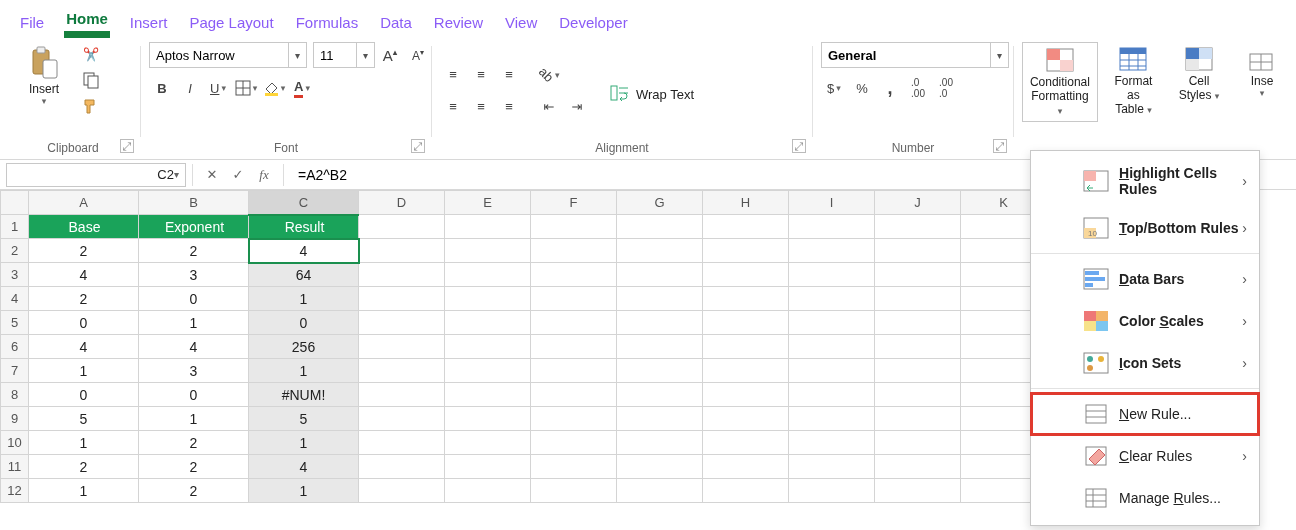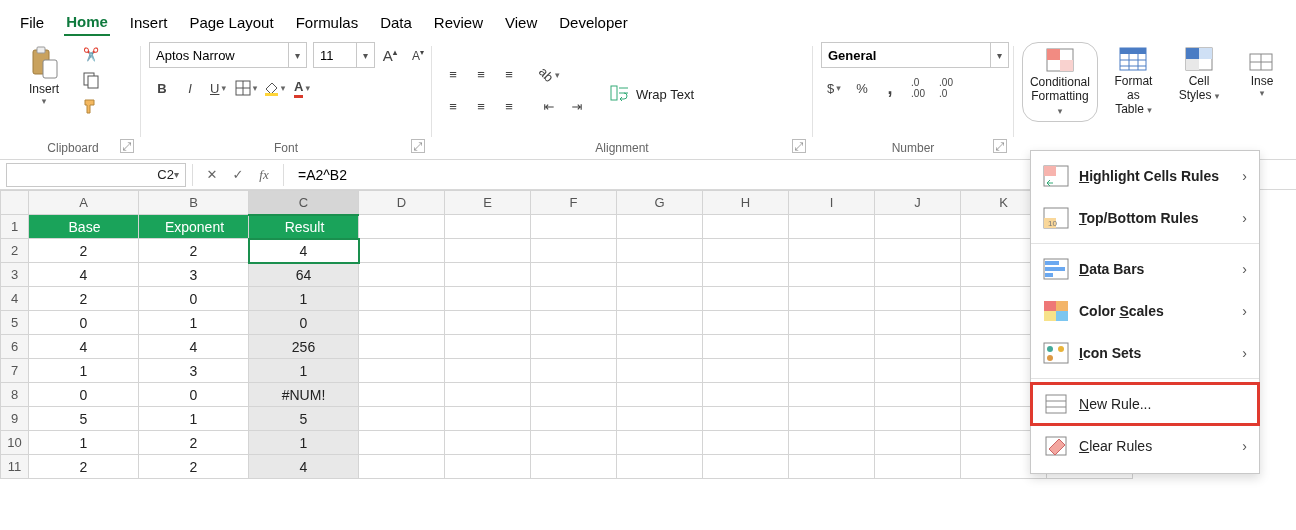--- a/index.html
+++ b/index.html
@@ -16,25 +16,25 @@
   }
   
   .tabs {
     display: flex;
     gap: 18px;
     align-items: center;
     padding: 8px 18px 0 18px;
     height: 36px;
     font-size: 15px;
   }
-  .tab { cursor: pointer; color: #000000; padding: 4px 2px; }
+  .tab { cursor: pointer; color: #8b5cf6; padding: 4px 2px; }
   .tab.active {
     color: #0f7a3e;
     font-weight: 600;
-    border-bottom: 2px solid #15803d;
+    border-bottom: 7px solid #15803d;
   }
   
   .ribbon {
     display: flex;
     padding: 6px 8px 0 8px;
     border-bottom: 1px solid #d8d8d8;
     height: 124px;
   }
   .group {
     display: flex;
@@ -181,21 +181,21 @@
     box-shadow: 0 4px 10px rgba(0,0,0,0.15);
     padding: 4px 0 6px 0;
     z-index: 10;
   }
   .cf-item {
     display:flex; align-items:center; justify-content:space-between;
     padding: 10px 12px;
     cursor:pointer;
     font-size: 14px;
   }
-  .cf-item .left { display:flex; align-items:center; gap:10px; }
+  .cf-item .left { display:flex; align-items:center; gap:10px;margin-left:40px; }
   .cf-item .ic { width:26px; height:22px; display:flex; align-items:center; justify-content:center; }
   .cf-item .chev { color:#555; font-size:14px; }
   .cf-sep { height:1px; background:#e2e2e2; margin:4px 0; }
   .cf-item.highlight {
     outline: 3px solid #e03a2f;
     outline-offset: -2px;
   }
   .u { text-decoration: underline; }
   svg { display:block; }
 </style>
@@ -388,21 +388,21 @@
           </div>
       </div>
     </div>
     <div class="group-label">Number</div>
     <div class="launcher">⤢</div>
   </div>
   <div class="sep"></div>
 
   <div class="group" style="flex:1">
     <div class="group-body">
-      <div class="btn-lg" style="border:1px solid #c8c8c8;border-radius:16px;background:#fff">
+      <div class="btn-lg" style="border:1px solid #c8c8c8;border-radius:0;background:#fff">
         <span class="ic">
             <svg width="30" height="26">
               <rect x="2" y="2" width="26" height="22" fill="none" stroke="#888"></rect>
               <rect x="2" y="2" width="13" height="11" fill="#f28b82"></rect>
               <rect x="15" y="13" width="13" height="11" fill="#f9d2cf"></rect>
             </svg>
           </span>
         <span>Conditional</span>
         <span><span>Formatting</span> <span style="font-size:9px;color:#666">▾</span></span>
       </div>
@@ -659,20 +659,35 @@
           <td></td>
           <td></td>
           <td></td>
           <td></td>
           <td></td>
           <td></td>
           <td></td>
           <td></td>
           <td></td>
         </tr>
+    <tr>
+          <th class="rowhdr">12</th>
+          <td>1</td>
+          <td>2</td>
+          <td class="sel-col">1</td>
+          <td></td>
+          <td></td>
+          <td></td>
+          <td></td>
+          <td></td>
+          <td></td>
+          <td></td>
+          <td></td>
+          <td></td>
+        </tr>
   </tbody>
     </table>
 </div>
 
 <div class="cf-menu">
   <div class="cf-item">
     <div class="left">
         <span class="ic">
           <svg width="26" height="22">
             <rect x="1" y="1" width="24" height="20" fill="none" stroke="#888"></rect>
@@ -758,13 +773,26 @@
         <span class="ic">
           <svg width="22" height="20">
             <rect x="1" y="1" width="20" height="18" fill="none" stroke="#888"></rect>
             <path d="M14 3 L20 9 L10 19 L4 13 Z" fill="#f3a7a0" stroke="#c66"></path>
           </svg>
         </span>
         <span><span class="u">C</span>lear Rules</span>
       </div>
     <span class="chev">›</span>
   </div>
+  <div class="cf-item">
+    <div class="left">
+        <span class="ic">
+          <svg width="22" height="20">
+            <rect x="1" y="1" width="20" height="18" fill="none" stroke="#888"></rect>
+            <line x1="1" y1="7" x2="21" y2="7" stroke="#888"></line>
+            <line x1="1" y1="13" x2="21" y2="13" stroke="#888"></line>
+            <line x1="8" y1="1" x2="8" y2="19" stroke="#888"></line>
+          </svg>
+        </span>
+        <span>Manage <span class="u">R</span>ules...</span>
+      </div>
+  </div>
 </div>
 
 </body></html>

